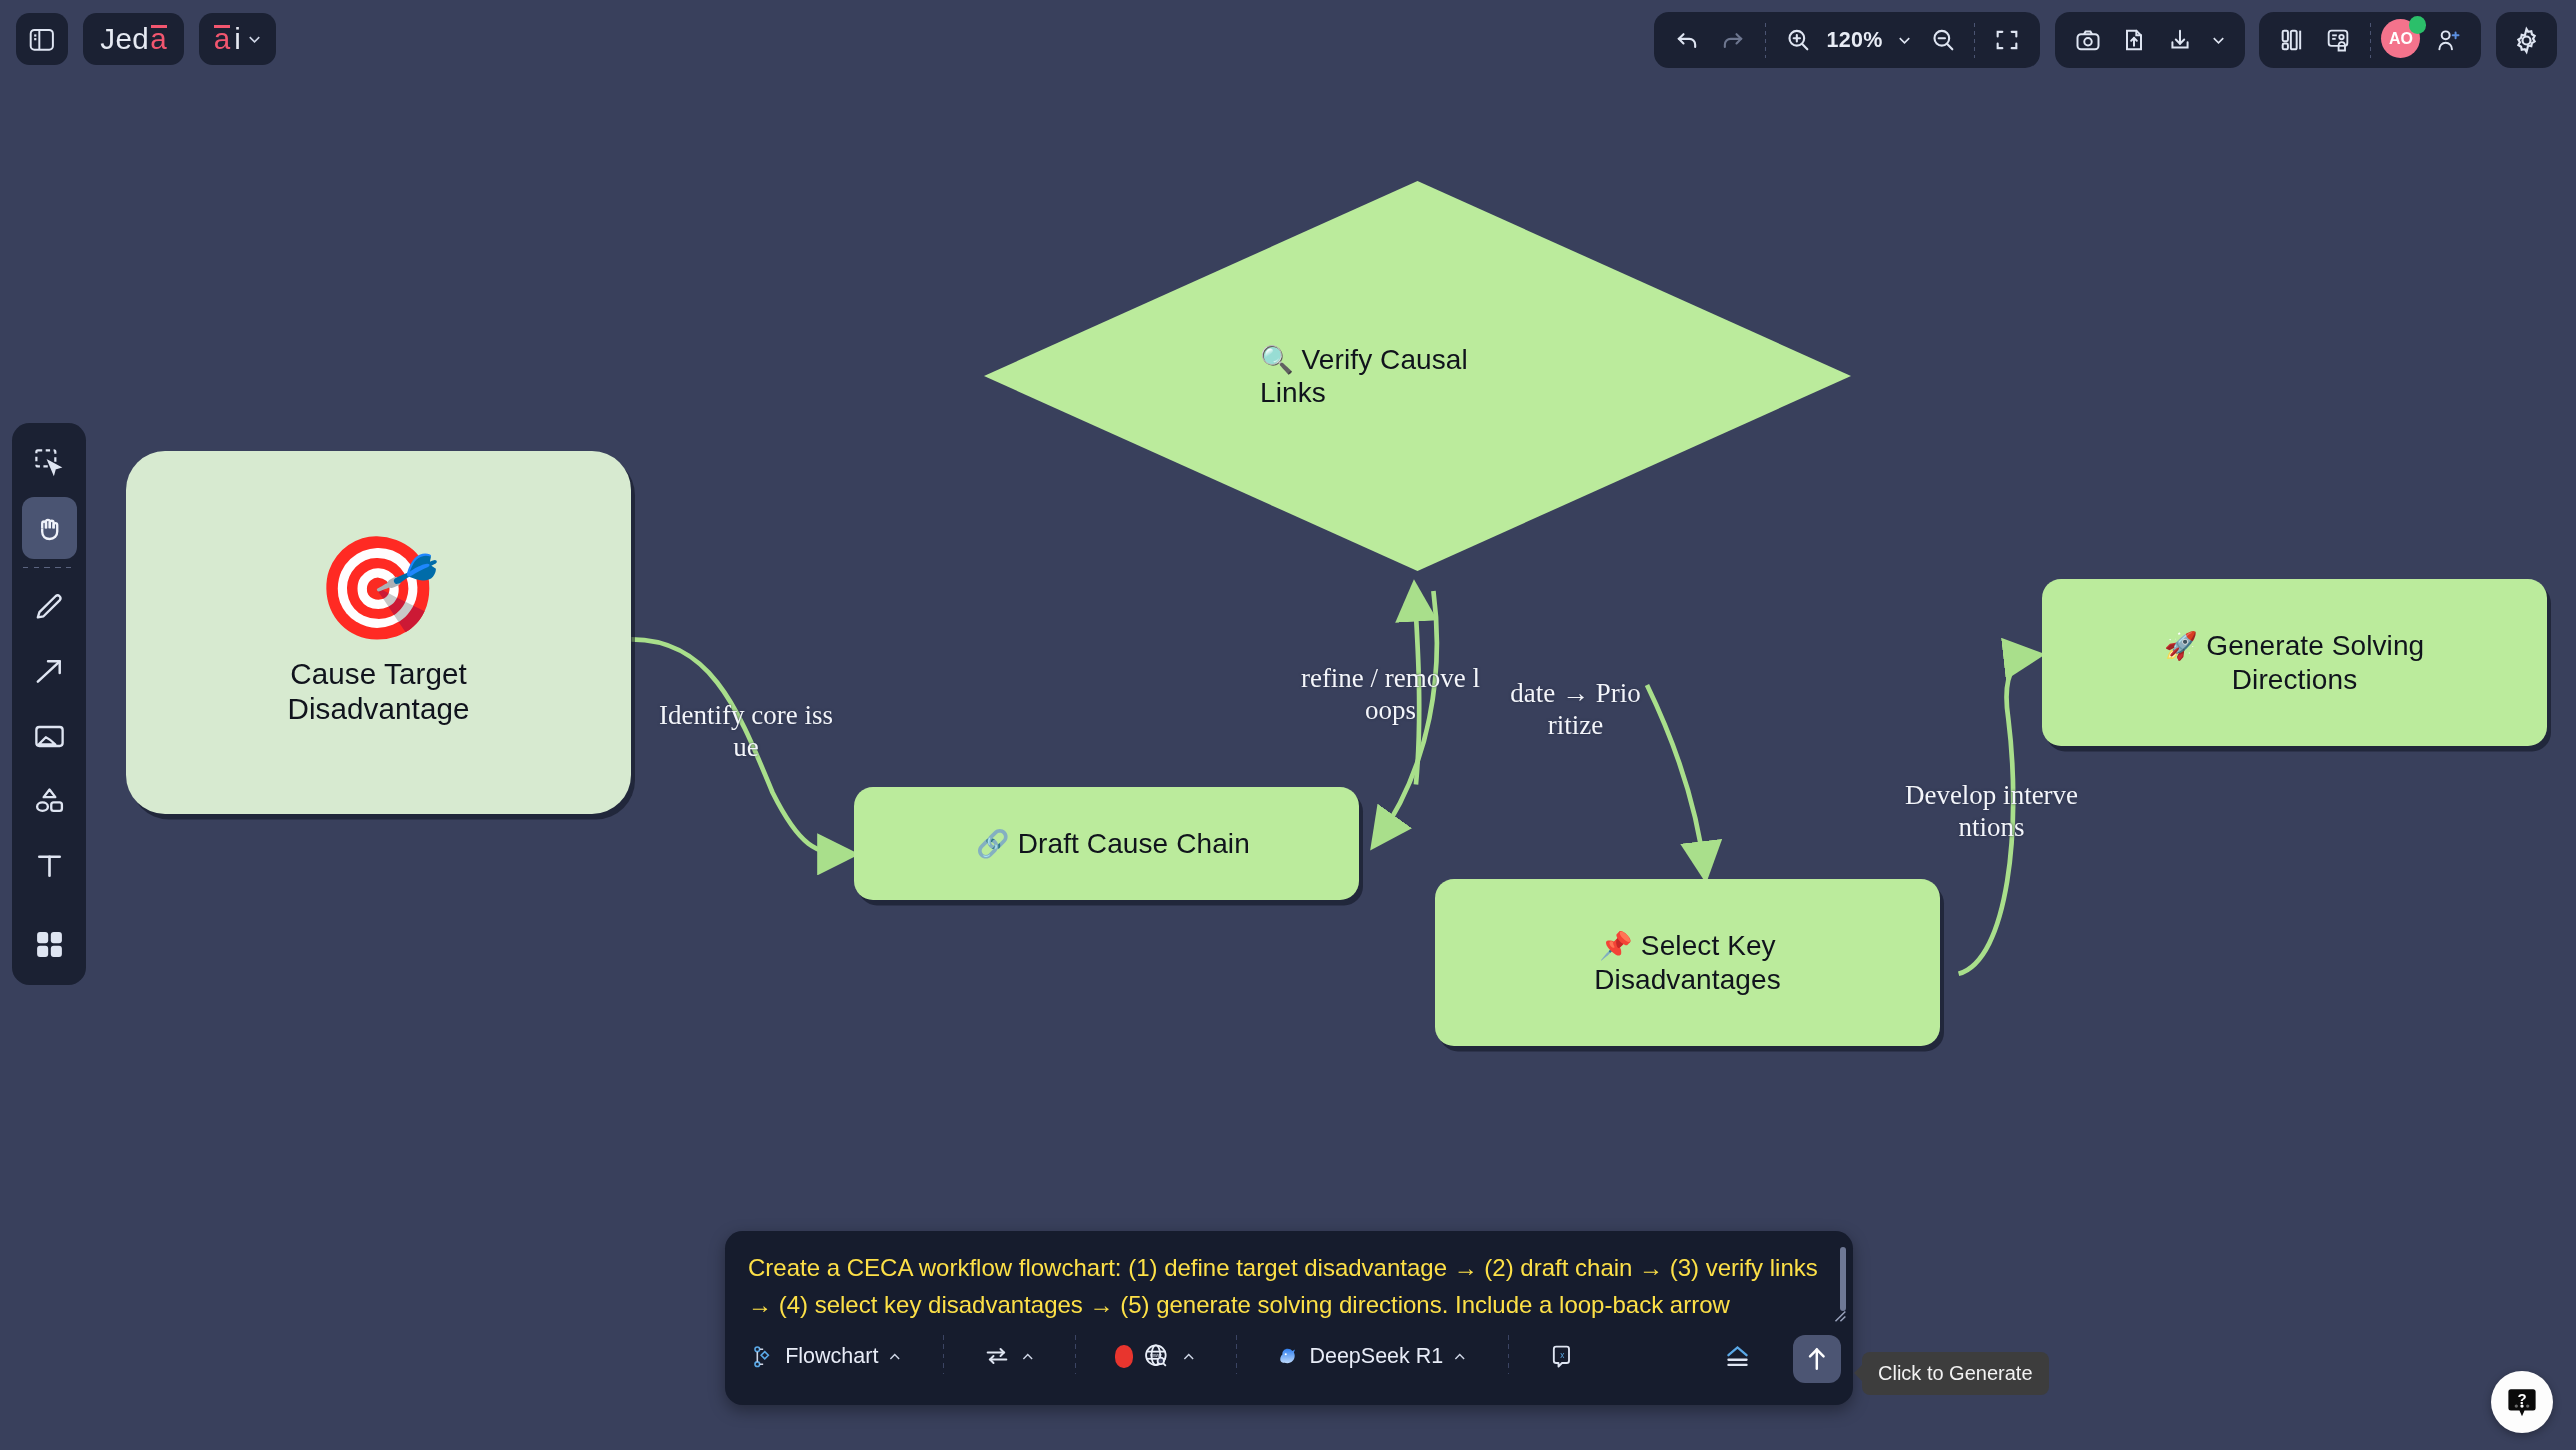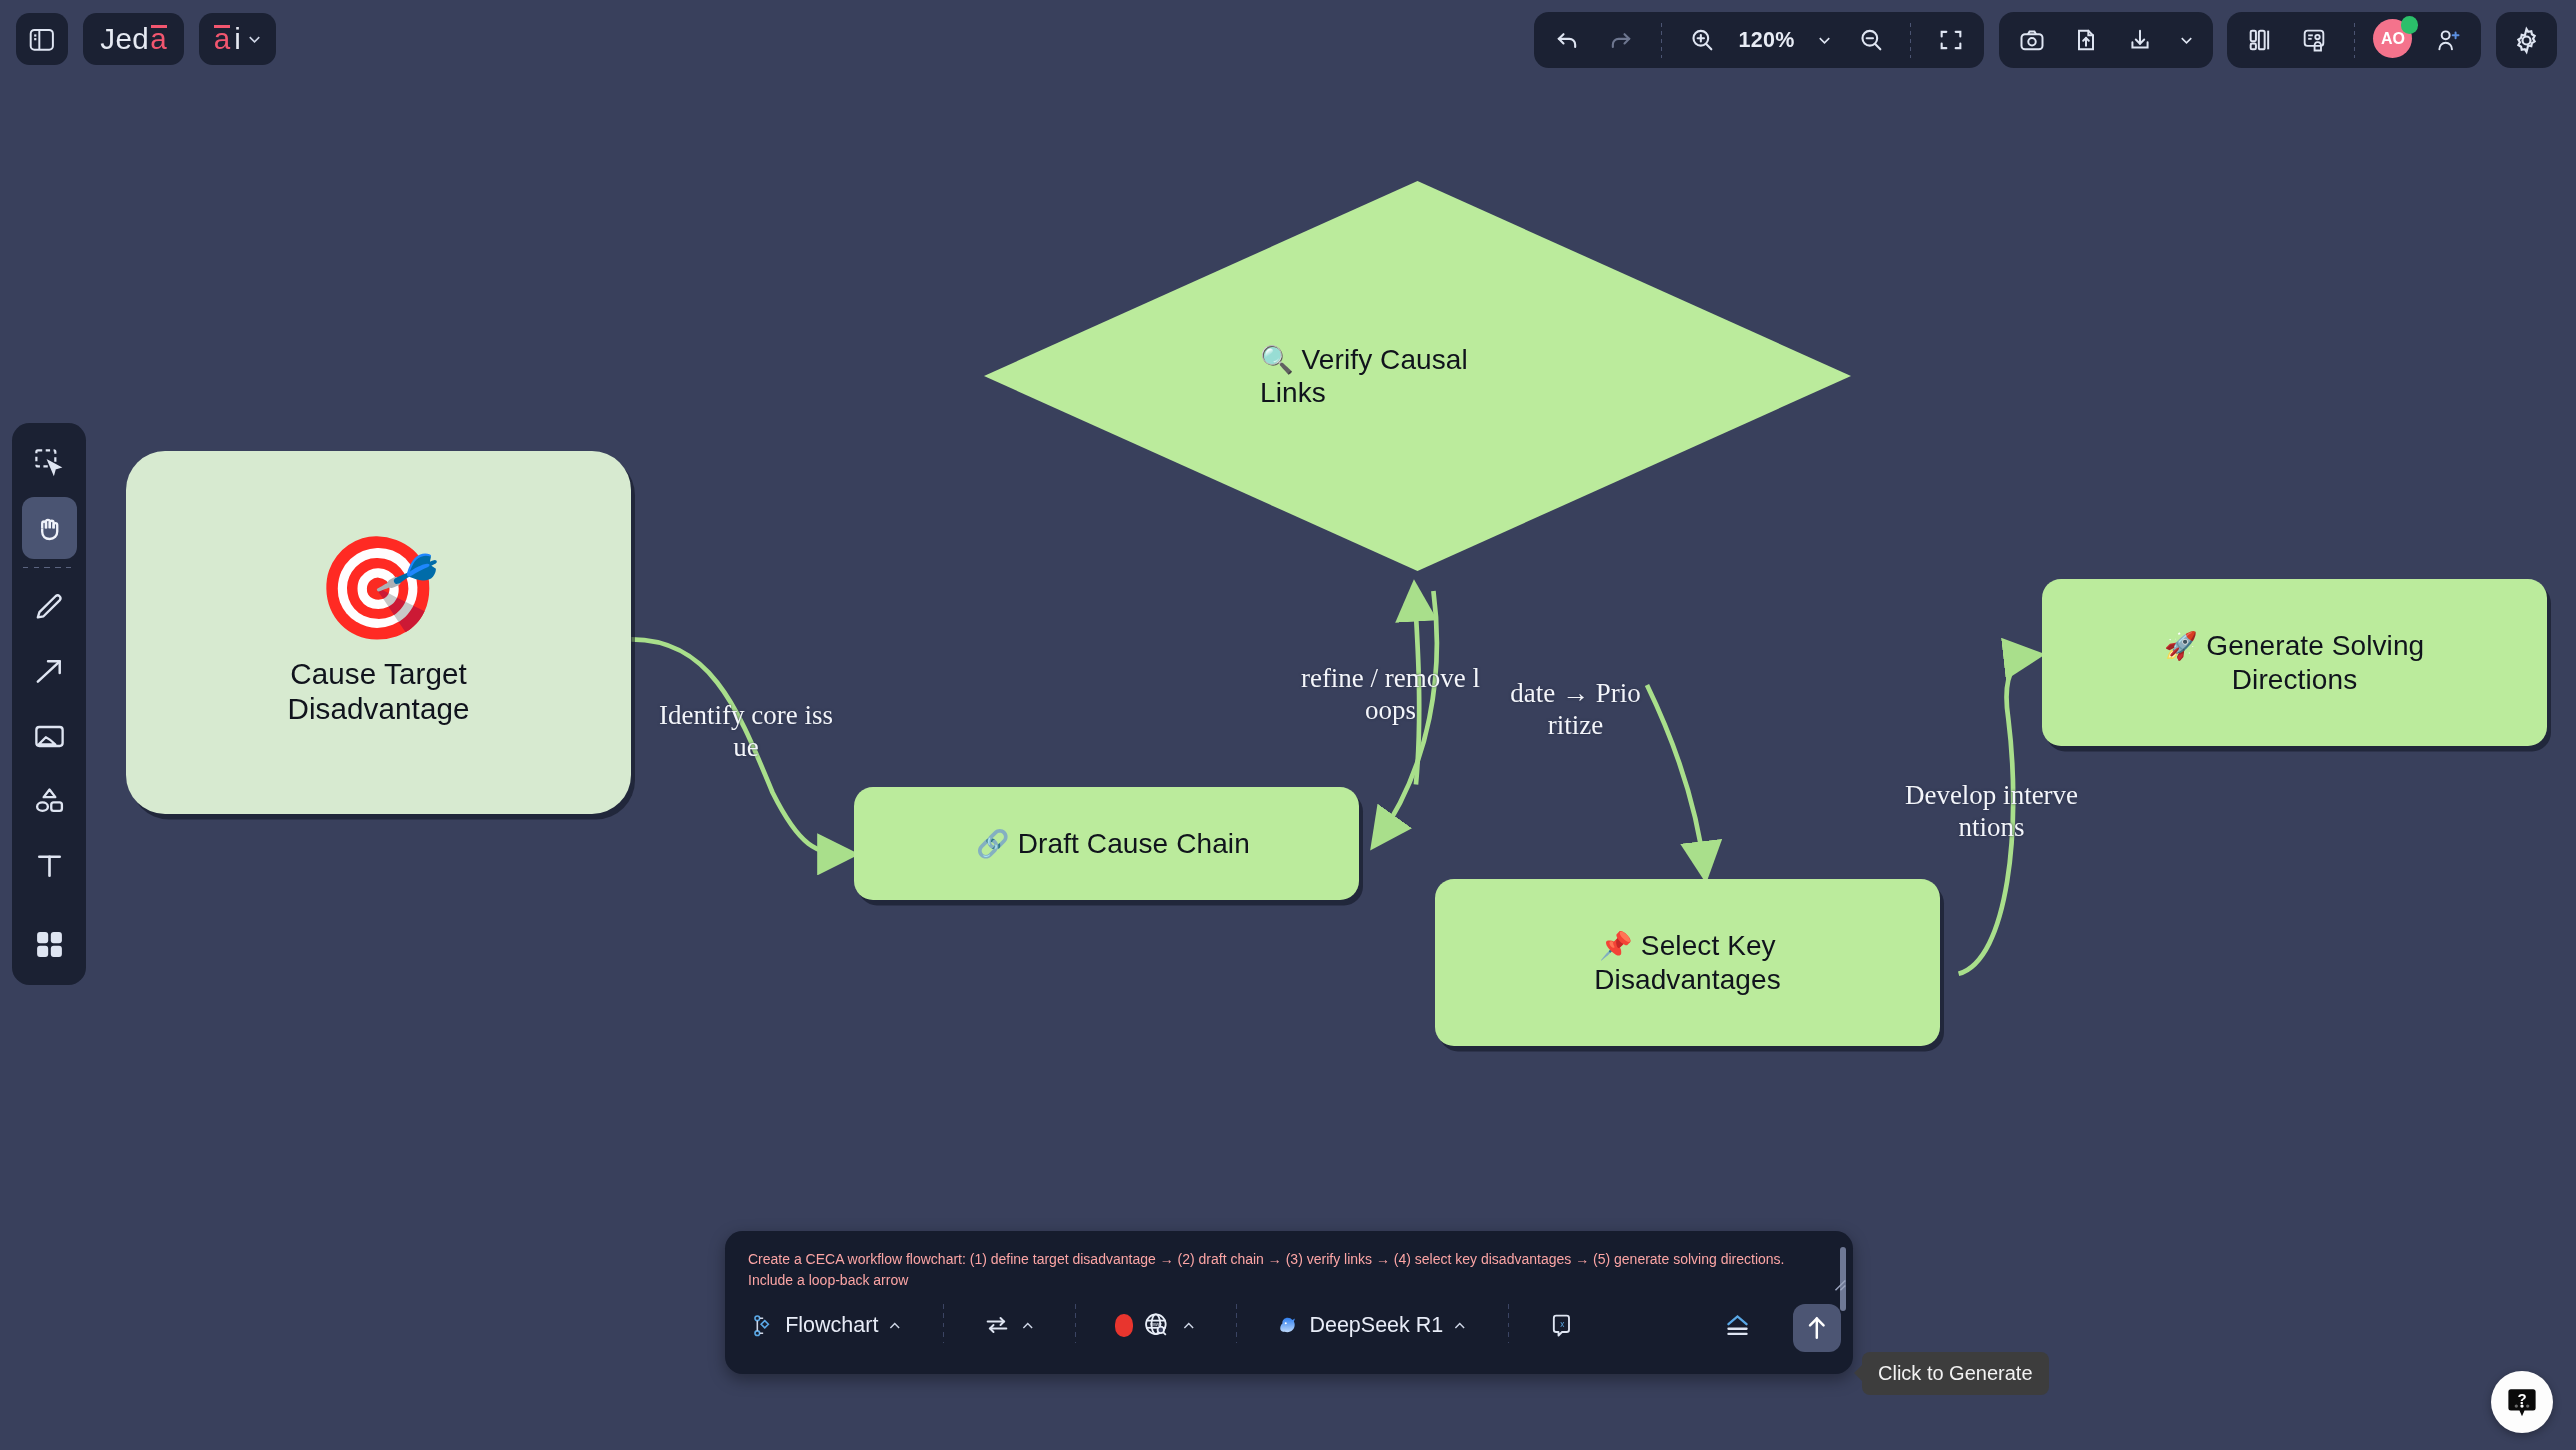--- a/index.html
+++ b/index.html
@@ -32,21 +32,21 @@
     display: flex; align-items: center; padding: 0 12px 0 14.8px; gap: 4px;
   }
   .ai-a { font-size: 29.6px; color: #f2566f; position: relative; }
   .ai-a::after { content:""; position:absolute; left:0; right:0; top:2.7px; height:2.7px; background:#f2566f; }
   .ai-i { font-size: 29.6px; color: #e6eaf3; }
 
   
   .topbar-right { position: absolute; right: 19px; top: 12px; display: flex; align-items: center; gap: 14.8px; z-index: 40;}
   .tgroup {
     height: 56px; background: #1b2133; border-radius: 14.8px;
-    display: flex; align-items: center; padding: 0 12px; gap: 12px;
+    display: flex; align-items: center; padding: 0 12px; gap: 4px;
   }
   .tbtn { width: 42px; height: 42px; display:flex; align-items:center; justify-content:center; border-radius: 9.4px; }
   .tsep { width:0.7px; height: 35px; margin: 0 6.7px;
     background-image: linear-gradient(to bottom,#4b5472 0 4px, transparent 4px 8px);
     background-size: 0.7px 8px; }
   .zoomlabel { font-size: 21.5px; color: #e8ecf5; font-weight: 700; letter-spacing: 0.3px; padding: 0 4px;}
   .avatar-wrap { position: relative; width: 42px; height: 42px;}
   .avatar {
     width: 39px; height: 39px; border-radius: 50%; background: #f4738c;
     display:flex; align-items:center; justify-content:center;
@@ -116,21 +116,21 @@
   }
 
   
   .prompt-panel {
     position:absolute; left:725px; top:1231px; width: 1128px;
     background:#161c2d; border-radius: 17.5px; z-index: 30;
     box-shadow: 0 5.4px 16px rgba(0,0,0,.35);
     overflow: hidden;
   }
   .prompt-text {
-    padding: 17.5px 23px 6.7px 23px; color:#fca5a5; font-size: 14px; line-height: 1.55;
+    padding: 17.5px 23px 6.7px 23px; color:#fde047; font-size: 24px; line-height: 1.55;
     max-height: 99px; overflow:hidden; position:relative;
   }
   .prompt-scroll {
     position:absolute; right:6.7px; top:16px; width:6.7px; height: 64px;
     background:#6e7895; border-radius:4px;
   }
   .prompt-resize {
     position:absolute; right:5.4px; bottom:81px; width:14.8px;height:14.8px;
     color:#9aa3bd; font-size:13.4px; line-height:1;
   }

